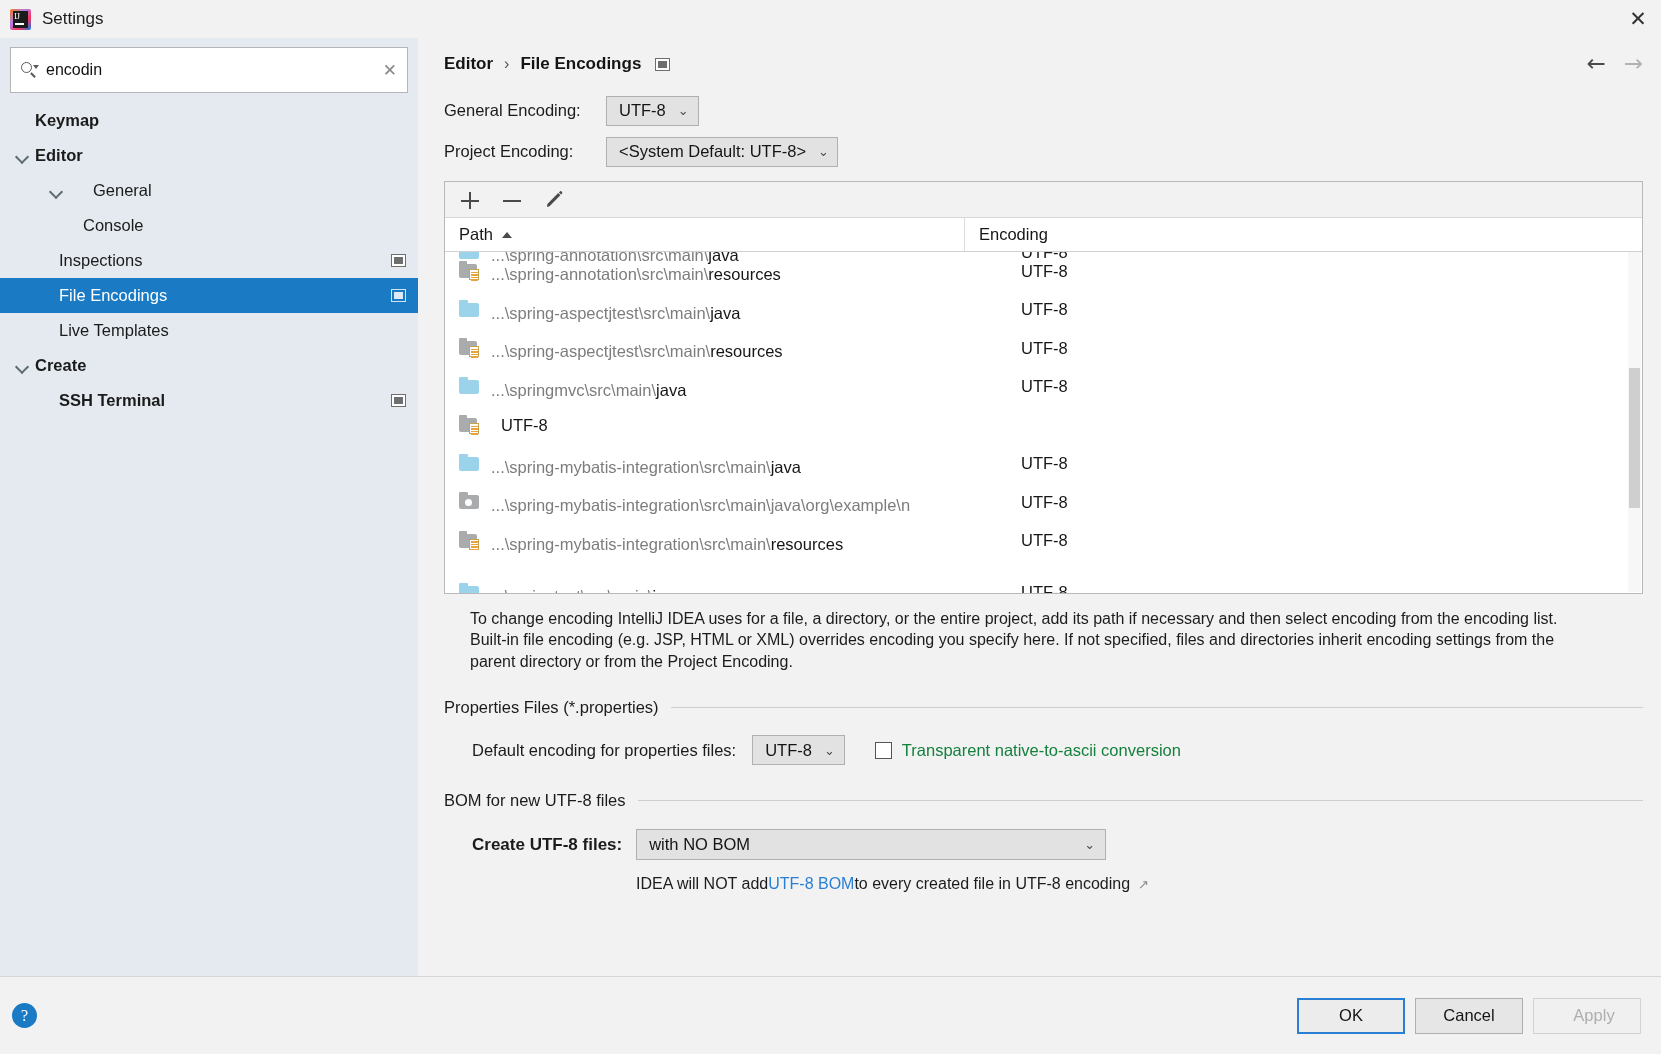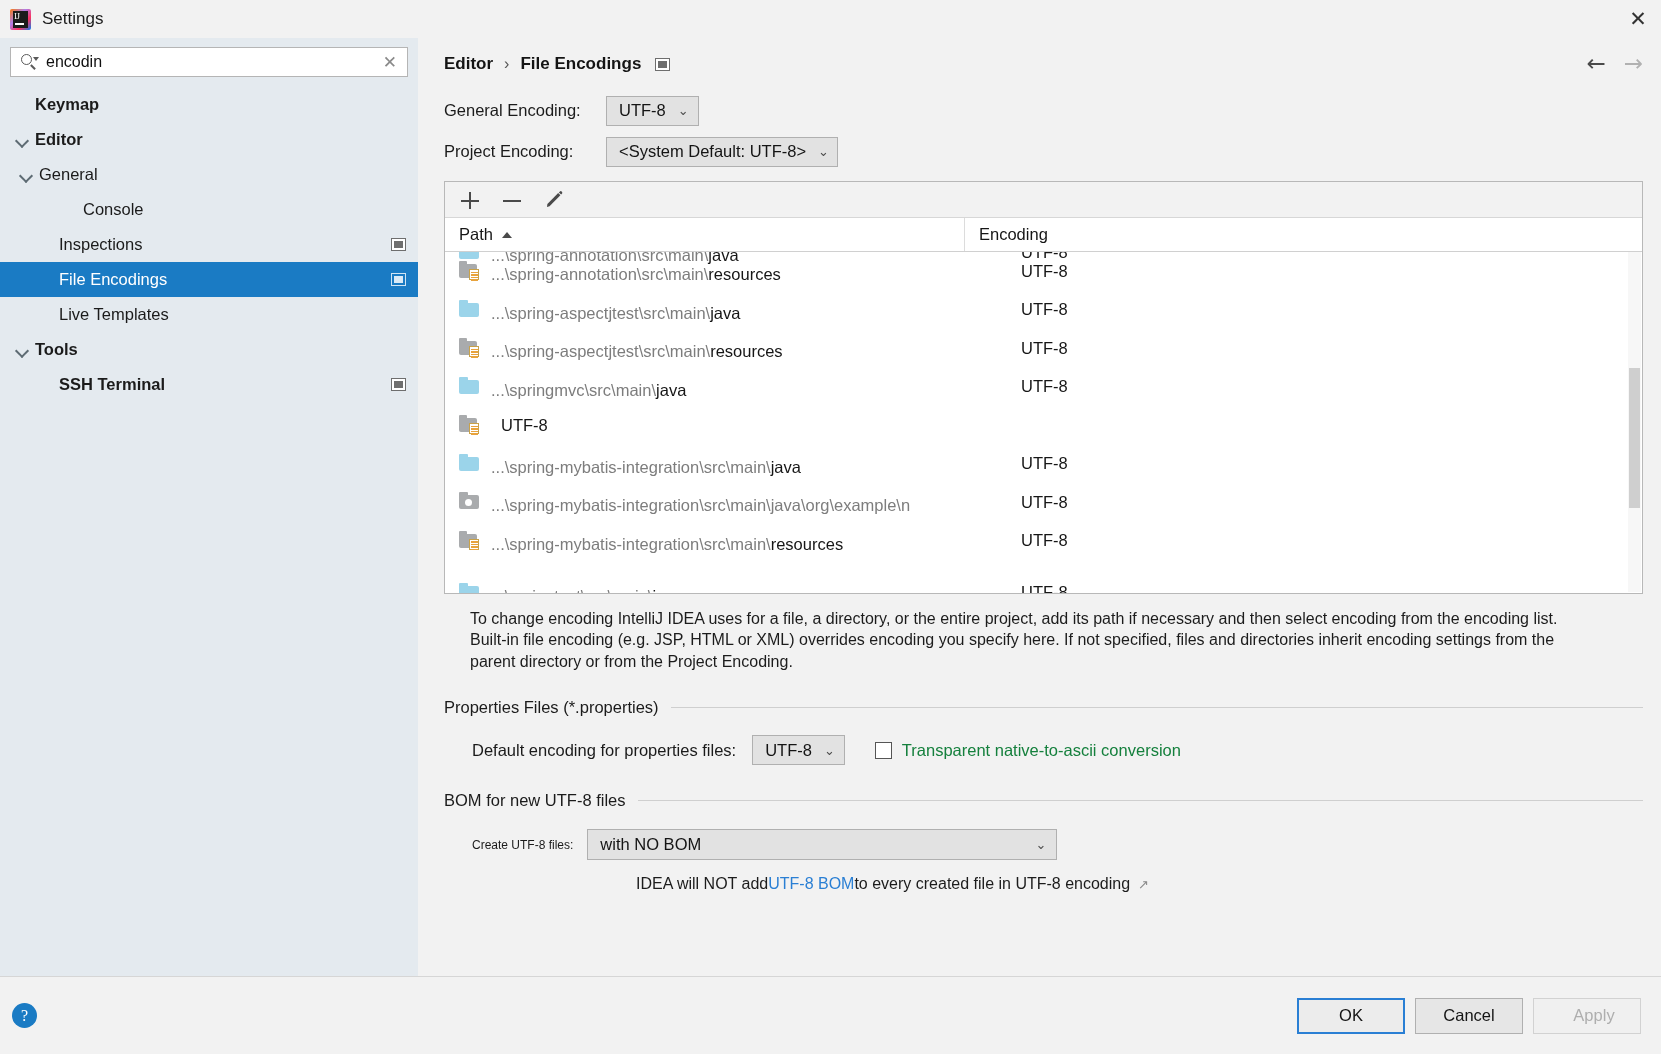--- a/index.html
+++ b/index.html
@@ -38,21 +38,21 @@
 
   
   .sidebar {
     width: 418px; min-width: 418px;
     background: #e4eaef;
     display: flex; flex-direction: column;
     position: relative;
   }
   .search-wrap { padding: 9px 10px 0 10px; }
   .search-box {
-    height: 30px; background: #fff; border: 1px solid #b5b5b5;
+    height: 46px; background: #fff; border: 1px solid #b5b5b5;
     display: flex; align-items: center; padding: 0 8px 0 9px;
   }
   .search-icon { width: 18px; height: 18px; position: relative; flex: 0 0 auto; margin-right: 8px; }
   .search-icon .ring { position: absolute; left: 1px; top: 1px; width: 11px; height: 11px; border: 1.6px solid #5a5a5a; border-radius: 50%; }
   .search-icon .handle { position: absolute; left: 11px; top: 11px; width: 6px; height: 1.6px; background: #5a5a5a; transform: rotate(45deg); transform-origin: left center; }
   .search-icon .tri { position: absolute; left: 13px; top: 4px; width: 0; height: 0; border-left: 3.5px solid transparent; border-right: 3.5px solid transparent; border-top: 4px solid #5a5a5a; }
   .search-input {
     border: 0; outline: 0; flex: 1; font-size: 16px; font-family: "Liberation Sans", sans-serif;
     color: #111; background: transparent; padding: 0;
   }
@@ -173,21 +173,21 @@
   .section .sec-title { font-size: 16.5px; color: #1b1b1b; white-space: nowrap; }
   .section .sec-line { flex: 1; height: 1px; background: #cfcfcf; margin-left: 12px; }
 
   .prop-row { display: flex; align-items: center; margin-top: 18px; padding-left: 28px; }
   .prop-row .p-label { font-size: 16.5px; color: #1b1b1b; margin-right: 16px; }
   .chk-wrap { display: flex; align-items: center; margin-left: 30px; }
   .chk { width: 17px; height: 17px; border: 1.5px solid #555; background: #fff; margin-right: 10px; }
   .chk-label { font-size: 16.5px; color: #15803d; }
 
   .bom-row { display: flex; align-items: center; margin-top: 19px; padding-left: 28px; }
-  .bom-row .b-label { font-size: 12px; color: #1b1b1b; margin-right: 14px; }
+  .bom-row .b-label { font-size: 17px; color: #1b1b1b; margin-right: 14px; font-weight: bold; }
   .combo-long {
     width: 470px; height: 31px; background: #e2e2e2; border: 1px solid #b0b0b0;
     display: flex; align-items: center; padding: 0 10px 0 12px; font-size: 16.5px; color: #141414;
   }
   .combo-long .chev { margin-left: auto; color: #4c4c4c; font-size: 13px; font-family: "DejaVu Sans", sans-serif; }
   .hint-row { margin-top: 15px; padding-left: 192px; font-size: 16px; color: #1c1c1c; display: flex; align-items: center; }
   .hint-row a { color: #2a7fd4; text-decoration: none; }
   .ext-arrow { margin-left: 8px; color: #8a8a8a; font-size: 13px; font-family: "DejaVu Sans", sans-serif; }
 
   
@@ -241,41 +241,41 @@
       </div>
 
       <div class="tree" id="tree">
           <div class="tree-item bold" style="padding-left: 35px;">
             <span class="label">Keymap</span>
           </div>
           <div class="tree-item bold" style="padding-left: 14px;">
             <span class="twisty"></span>
             <span class="label">Editor</span>
           </div>
-          <div class="tree-item" style="padding-left: 18px;">
+          <div class="tree-item" style="padding-left: 48px; gap: 24px;">
             <span class="twisty"></span>
             <span class="label">General</span>
           </div>
           <div class="tree-item" style="padding-left: 83px;">
             <span class="label">Console</span>
           </div>
           <div class="tree-item" style="padding-left: 59px;">
             <span class="label">Inspections</span>
             <span class="badge"></span>
           </div>
           <div class="tree-item selected" style="padding-left: 59px;">
             <span class="label">File Encodings</span>
             <span class="badge"></span>
           </div>
           <div class="tree-item" style="padding-left: 59px;">
             <span class="label">Live Templates</span>
           </div>
           <div class="tree-item bold" style="padding-left: 14px;">
             <span class="twisty"></span>
-            <span class="label">Tools</span>
+            <span class="label">Create</span>
           </div>
           <div class="tree-item" style="padding-left: 59px; font-weight: bold;">
             <span class="label">SSH Terminal</span>
             <span class="badge"></span>
           </div>
         </div>
     </div>
 
     <div class="main">
 

